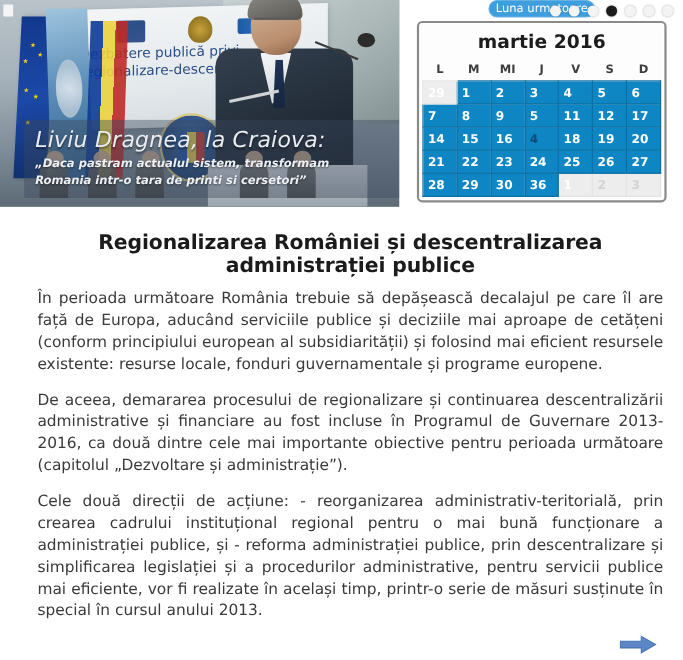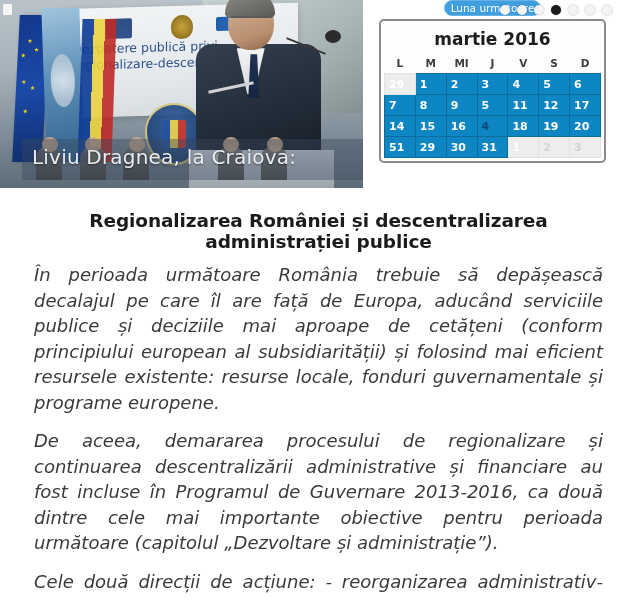--- a/index.html
+++ b/index.html
@@ -102,20 +102,21 @@
   .aud span{position:absolute;bottom:0;width:26px;height:34px;border-radius:12px 12px 0 0;
     background:linear-gradient(180deg,#6f6d68,#3d3c38);opacity:.85;}
   .aud i{position:absolute;width:16px;height:15px;border-radius:50%;
     background:#c8a88c;opacity:.9;}
 
   
   .cap{
     position:absolute;left:22px;right:0px;bottom:8px;
     padding:6px 10px 8px 10px;
     background:rgba(58,72,92,.42);
+    font-style:italic;
   }
   .cap h3{
     margin:0 0 3px 0;font-weight:400;font-size:20px;color:#e9edf2;
     letter-spacing:.2px;text-shadow:0 1px 2px rgba(0,0,0,.45);
     font-family:"DejaVu Sans","Liberation Sans",sans-serif;
   }
   .cap p{
     margin:0;font-size:10.5px;font-weight:bold;color:#ecf0f4;line-height:1.45;
     text-shadow:0 1px 2px rgba(0,0,0,.5);
   }
@@ -154,23 +155,22 @@
   table.cal td.pad.dim{color:#d3d3d3;}
   table.cal td.today{color:#0c4a72;}
 
   
   .article{padding:2px 18px 0 34px;}
   .article h1{
     text-align:center;font-size:18.5px;font-weight:bold;color:#1b1b1b;
     margin:8px 0 10px 0;letter-spacing:-.1px;
   }
   .article p{
-    margin:0 0 13px 0;font-size:18px;line-height:1.42;color:#3a3a3a;
+    margin:0 0 13px 0;font-size:14px;line-height:1.42;color:#3a3a3a;
     text-align:justify;
-    font-style:italic;
   }
   .readmore{display:block;text-align:right;margin:-4px 6px 0 0;}
   .arrow-ico{display:inline-block;width:34px;height:18px;vertical-align:middle;}
 
   
   .cols{display:flex;padding:0 14px;gap:24px;margin-top:12px;}
   .col{flex:1;min-width:0;}
   .col h2{
     text-align:center;font-weight:400;font-size:17px;color:#2b2b2b;
     margin:0 0 6px 0;
@@ -241,20 +241,21 @@
             <i style="left:35.5%;bottom:28px"></i>
           <span style="left:60%"></span>
             <i style="left:61.5%;bottom:28px"></i>
           <span style="left:72%"></span>
             <i style="left:73.5%;bottom:28px"></i>
         </div>
       </div>
 
       <div class="cap">
         <h3>Liviu Dragnea, la Craiova:</h3>
+        <p>„Daca pastram actualul sistem, transformam Romania intr-o tara de printi si cersetori”</p>
       </div>
     </div>
 
     <div class="dots" id="slider-dots">
         <b></b>
         <b></b>
         <b></b>
         <b class="on"></b>
         <b></b>
         <b></b>
@@ -301,24 +302,33 @@
               <tr>
                 <td>14</td>
                 <td>15</td>
                 <td>16</td>
                 <td class="today">4</td>
                 <td>18</td>
                 <td>19</td>
                 <td>20</td>
               </tr>
               <tr>
-                <td>51</td>
+                <td>21</td>
+                <td>22</td>
+                <td>23</td>
+                <td>24</td>
+                <td>25</td>
+                <td>26</td>
+                <td>27</td>
+              </tr>
+              <tr>
+                <td>28</td>
                 <td>29</td>
                 <td>30</td>
-                <td>31</td>
+                <td>36</td>
                 <td class="pad">1</td>
                 <td class="pad dim">2</td>
                 <td class="pad dim">3</td>
               </tr>
             </tbody>
         </table>
       </div>
     </div>
   </div>
 

